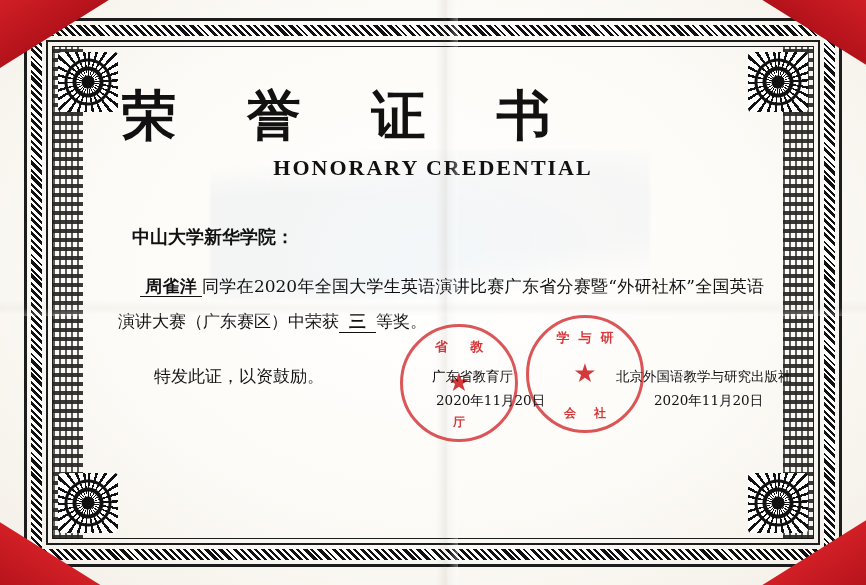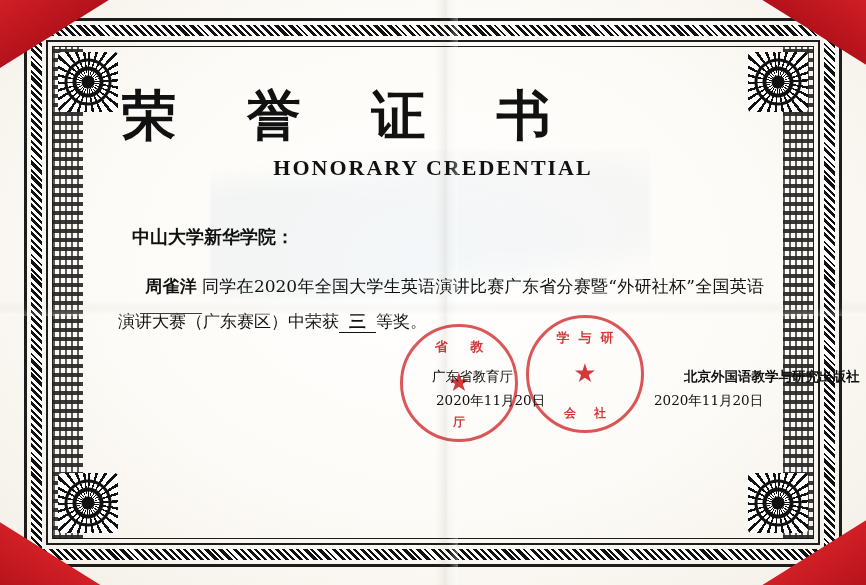--- a/index.html
+++ b/index.html
@@ -181,21 +181,21 @@
     font-size: 17px;
     line-height: 2.05;
     color: #111;
     text-align: justify;
   }
   .indent { display: inline-block; width: 22px; }
 
   .fill-name, .fill-rank {
     font-weight: 700;
     border-bottom: 1px solid #111;
-    padding: 0 5px 17px 5px;
+    padding: 0 5px 0 5px;
   }
   .fill-rank { padding: 0 10px 1px 10px; }
 
   .closing {
     margin-top: 26px;
     margin-left: 58px;
     font-family: "DejaVu Serif", serif;
     font-size: 17px;
     color: #111;
   }
@@ -252,21 +252,21 @@
   .issuer-line {
     position: absolute;
     z-index: 8;
     font-family: "DejaVu Serif", serif;
     font-size: 13.5px;
     color: #111;
     white-space: nowrap;
     padding-left: 32px;
   }
   .issuer-left  { left: 400px; top: 368px; }
-  .issuer-right { left: 652px; top: 368px; font-weight: bold; }
+  .issuer-right { left: 584px; top: 368px; }
   .date-left    { left: 404px; top: 392px; }
   .date-right   { left: 622px; top: 392px; }
 </style>
 </head>
 <body>
 
 <div class="cert-page">
 
   <div class="ribbon tl"></div>
   <div class="ribbon tr"></div>
@@ -291,20 +291,21 @@
     <div class="title-cn">荣 誉 证 书</div>
 
     <div class="title-en">HONORARY CREDENTIAL</div>
 
     <div class="salutation">中山大学新华学院：</div>
 
     <div class="body-text">
       <span class="indent"></span><span class="fill-name">周雀洋</span><span>同学在2020年全国大学生英语演讲比赛广东省分赛暨“外研社杯”全</span><span>国英语演讲大赛（广东赛区）中荣获</span><span class="fill-rank">三</span><span>等奖。</span>
     </div>
 
+    <div class="closing">特发此证，以资鼓励。</div>
   </div>
 
   <div class="seals">
     <div class="seal left">
       <div class="arc-top">省 教</div>
       <div class="star">★</div>
       <div class="arc-bottom">厅</div>
     </div>
     <div class="seal right">
       <div class="arc-top">学与研</div>

